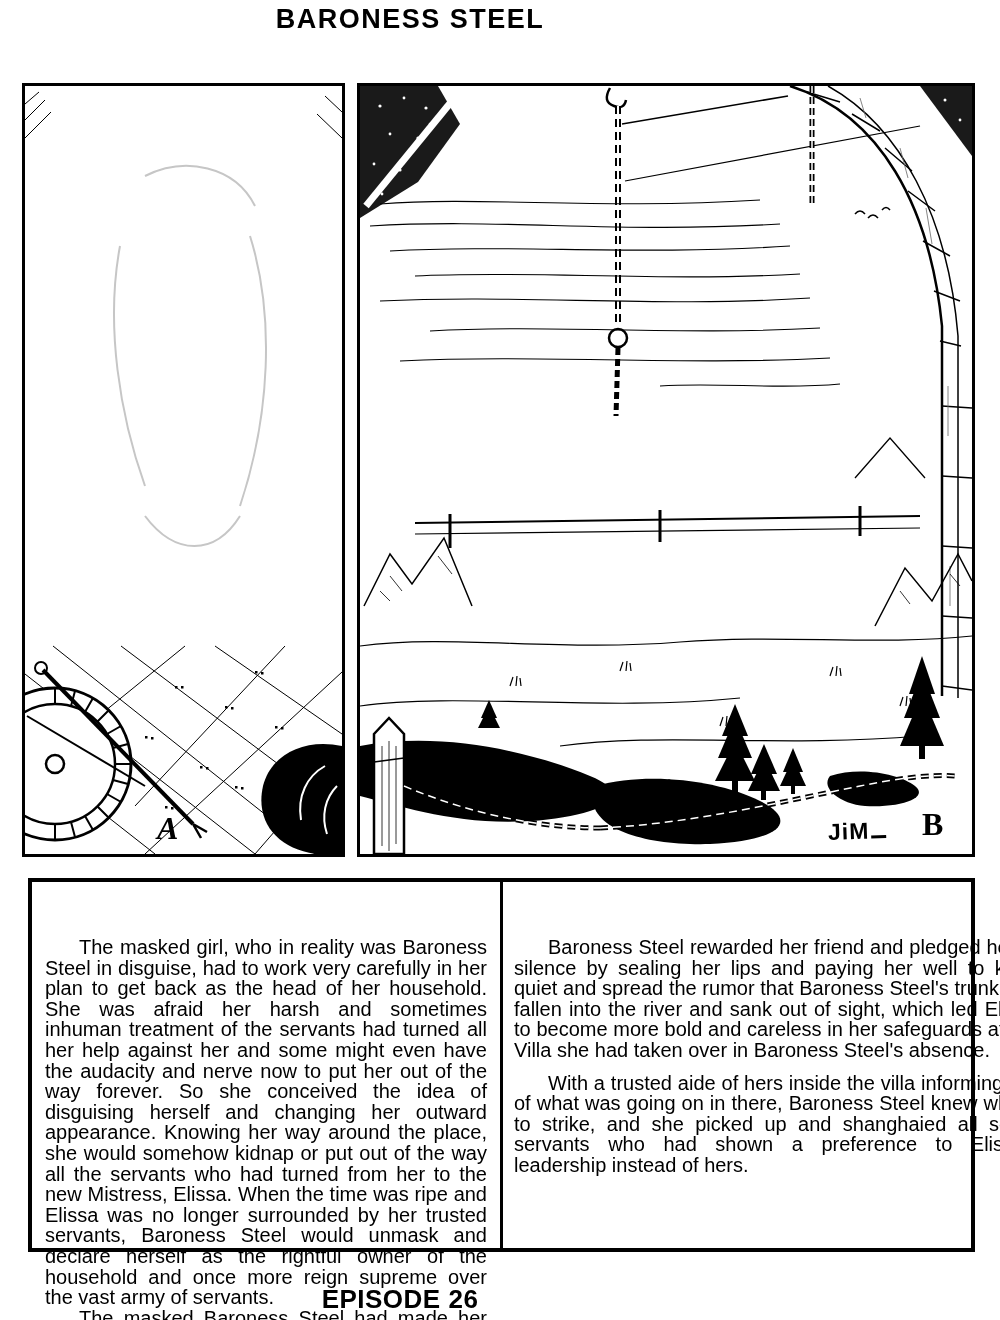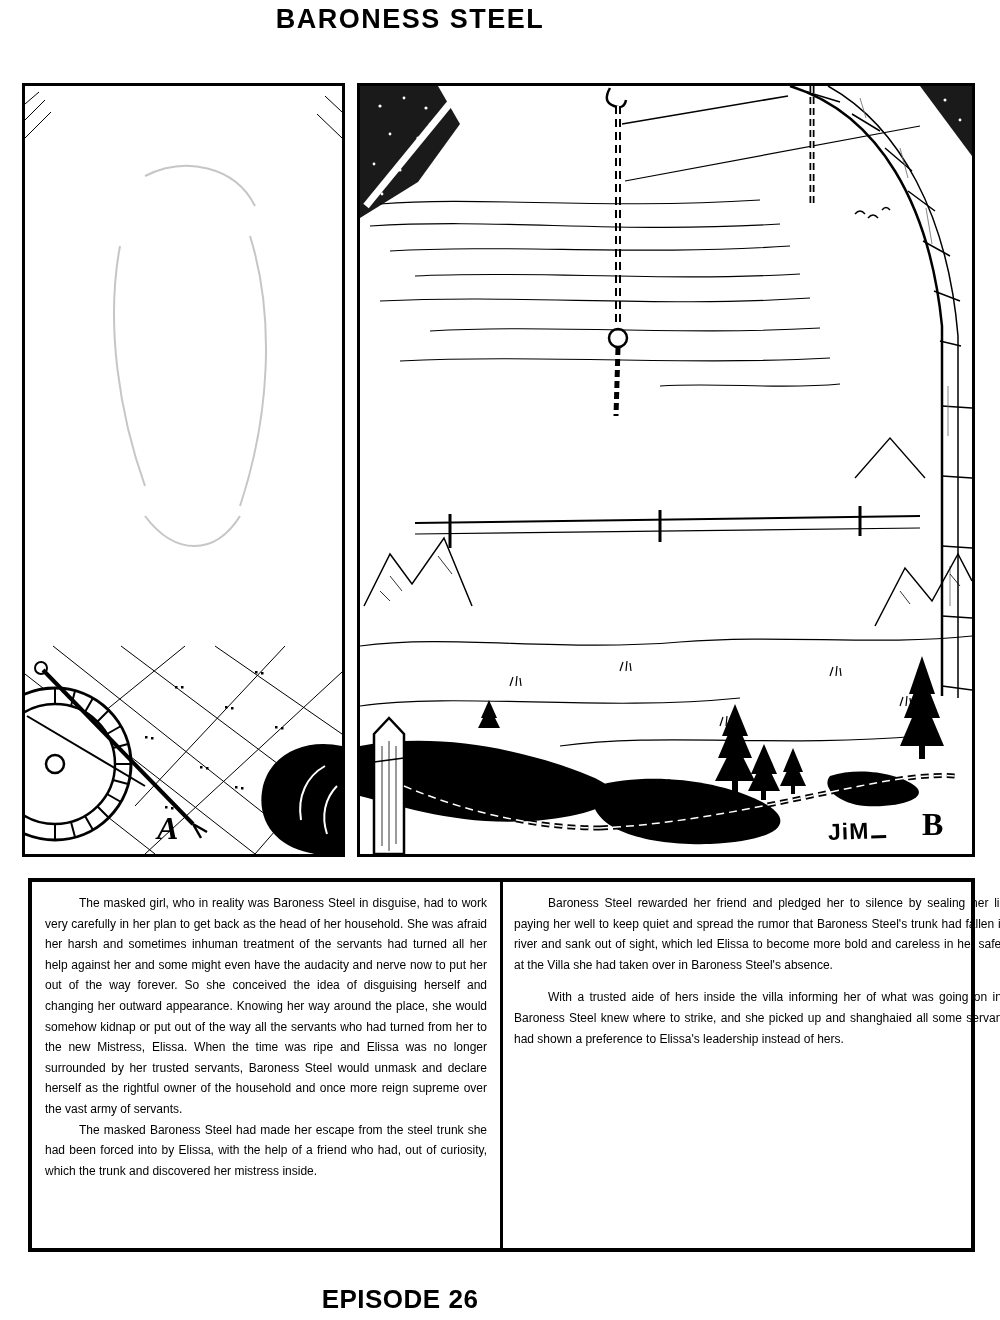--- a/index.html
+++ b/index.html
@@ -21,21 +21,21 @@
   .plabel-b{left:562px;top:722px;}
 
   .signature{position:absolute;left:468px;top:732px;font-weight:700;
     font-size:23px;letter-spacing:1px;transform:rotate(-2deg);}
   .sig-dash{display:inline-block;width:15px;height:3px;background:#000;
     margin-left:2px;vertical-align:baseline;}
 
   .story-box{position:absolute;left:28px;top:878px;width:947px;height:374px;
     border:4px solid #000;box-sizing:border-box;display:flex;background:#fff;}
   .col{flex:0 0 auto;box-sizing:border-box;padding:11px 13px 0 13px;
-    font-size:12px;line-height:20.6px;text-align:justify;}
+    font-size:20px;line-height:20.6px;text-align:justify;margin-top:44px;}
   .col-left{width:468px;}
   .col-divider{flex:0 0 3px;background:#000;}
   .col-right{width:548px;padding-left:11px;}
   .col p{margin:0;text-indent:34px;}
   .col-right p{margin-bottom:12px;}
 
   .episode{position:absolute;top:1284px;left:0;width:800px;text-align:center;
     font-size:26px;font-weight:700;letter-spacing:0.5px;}
 
   .ink{stroke:#000;fill:none;}

